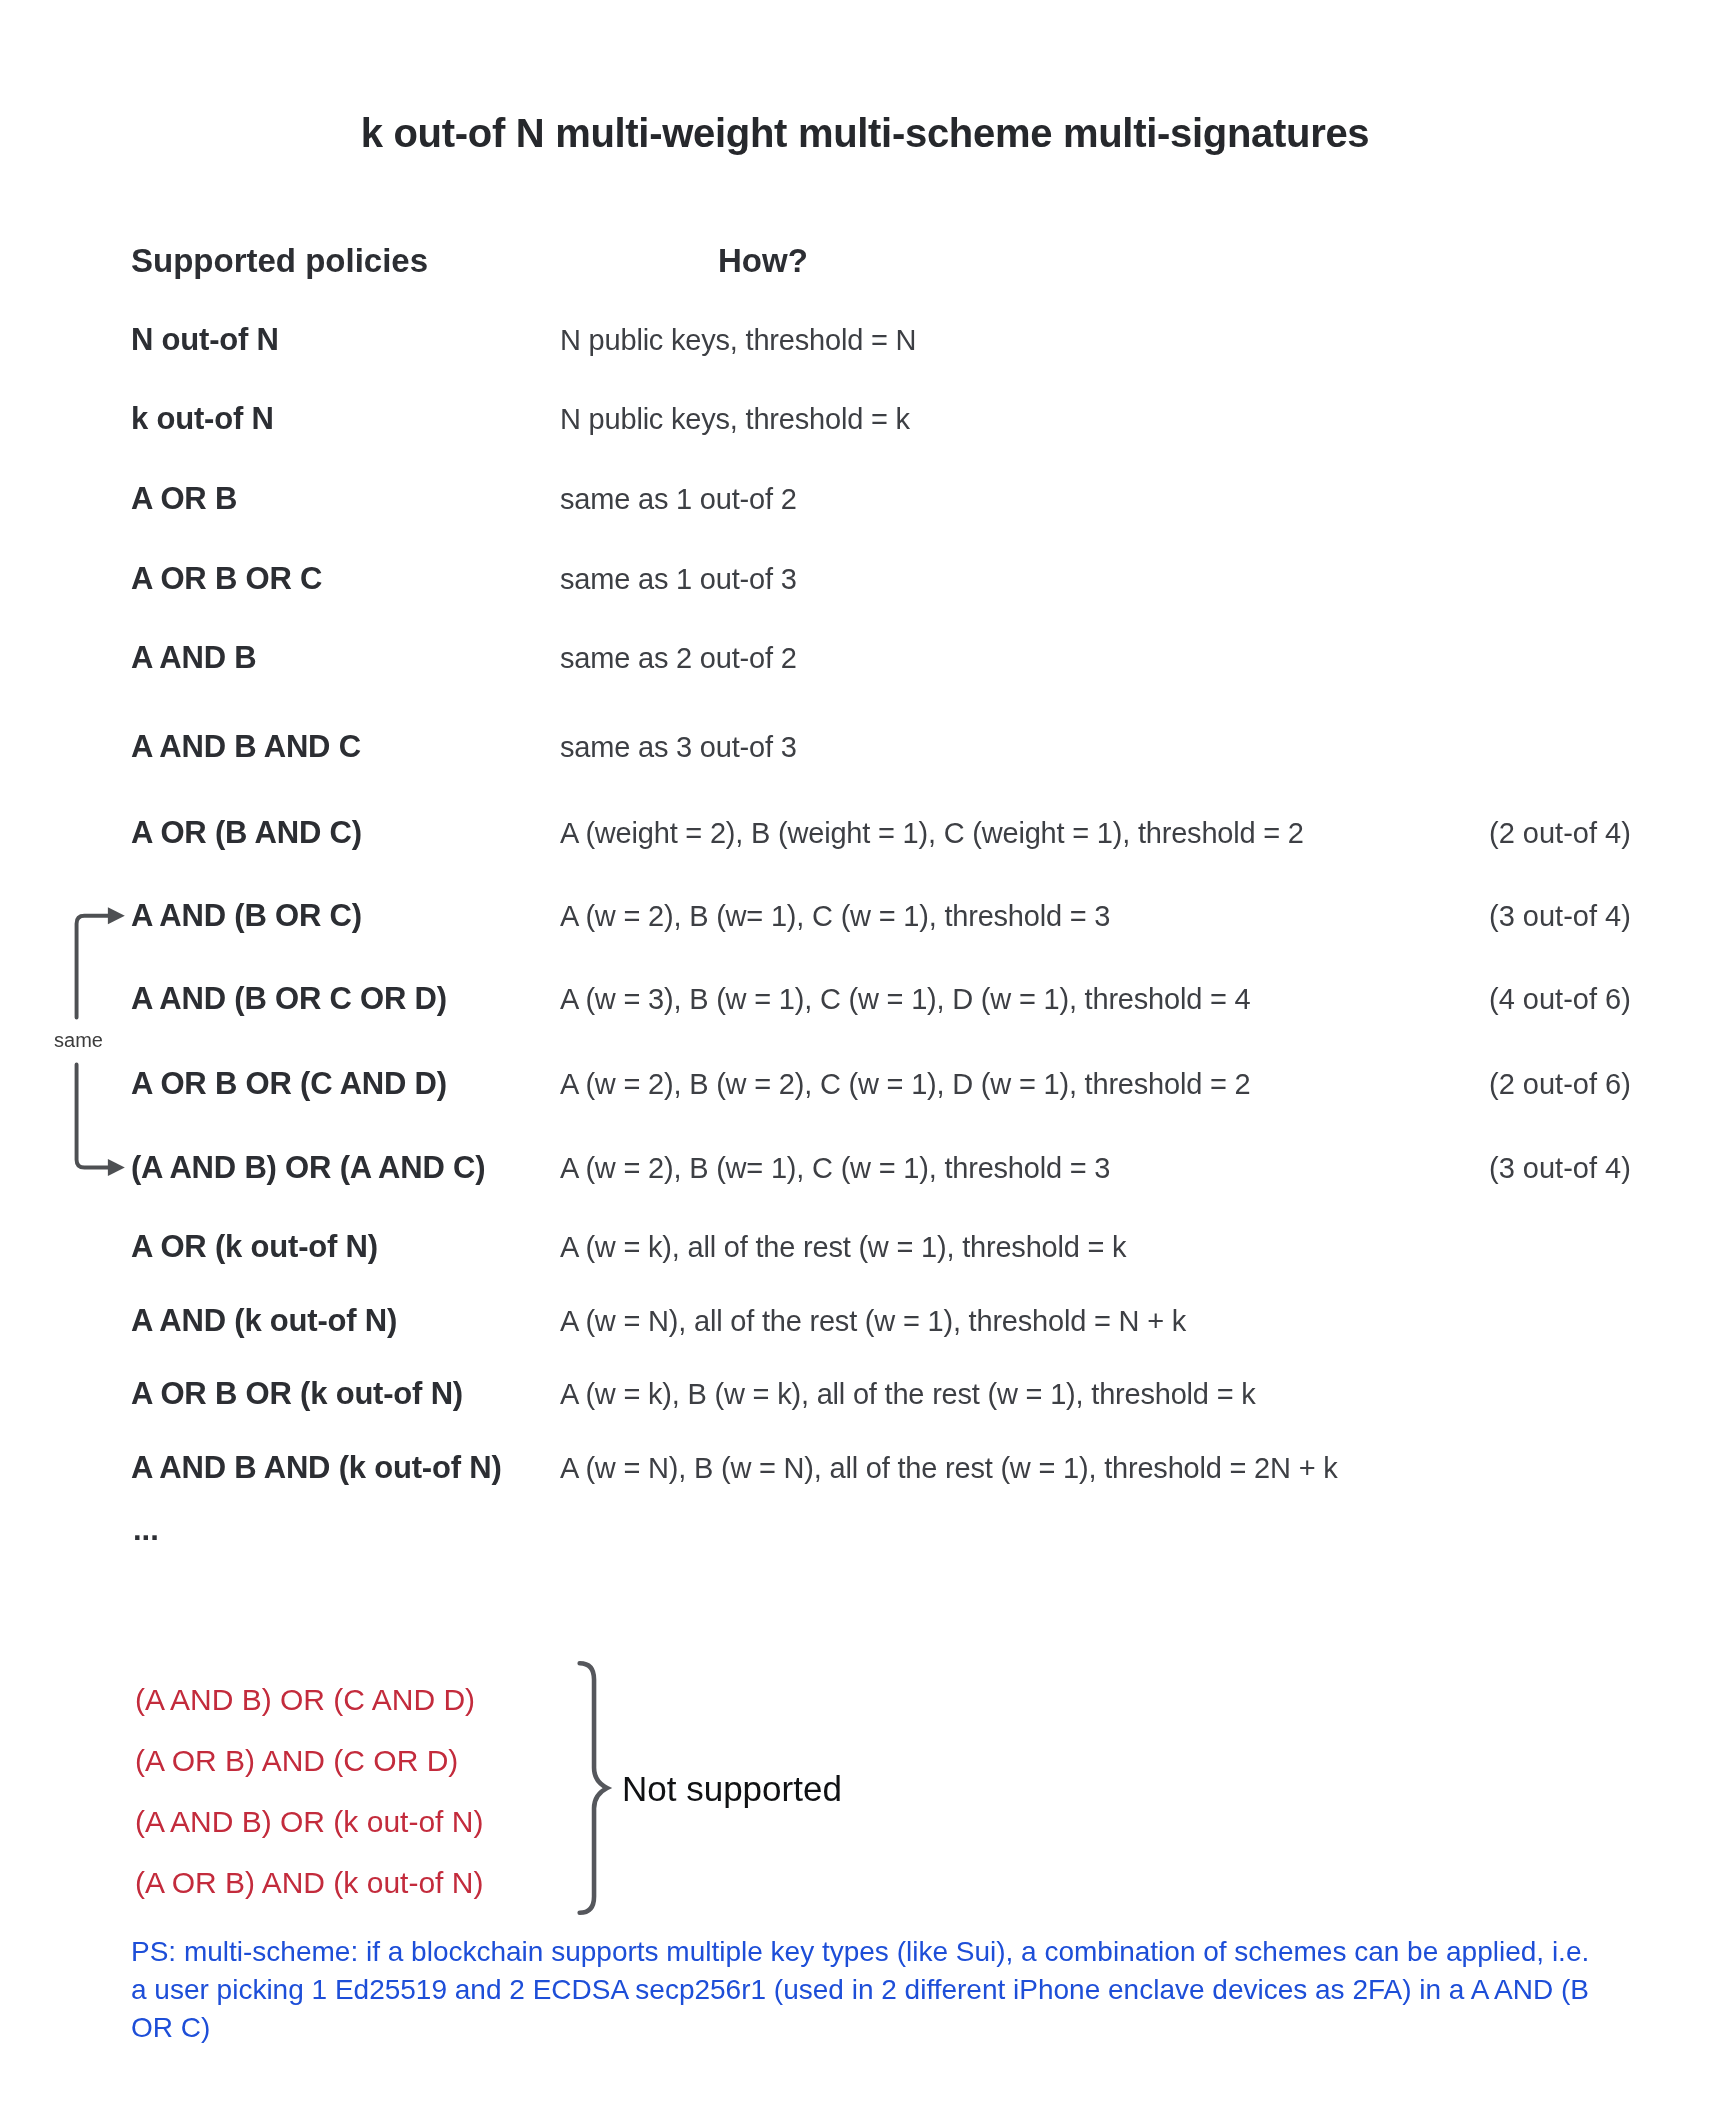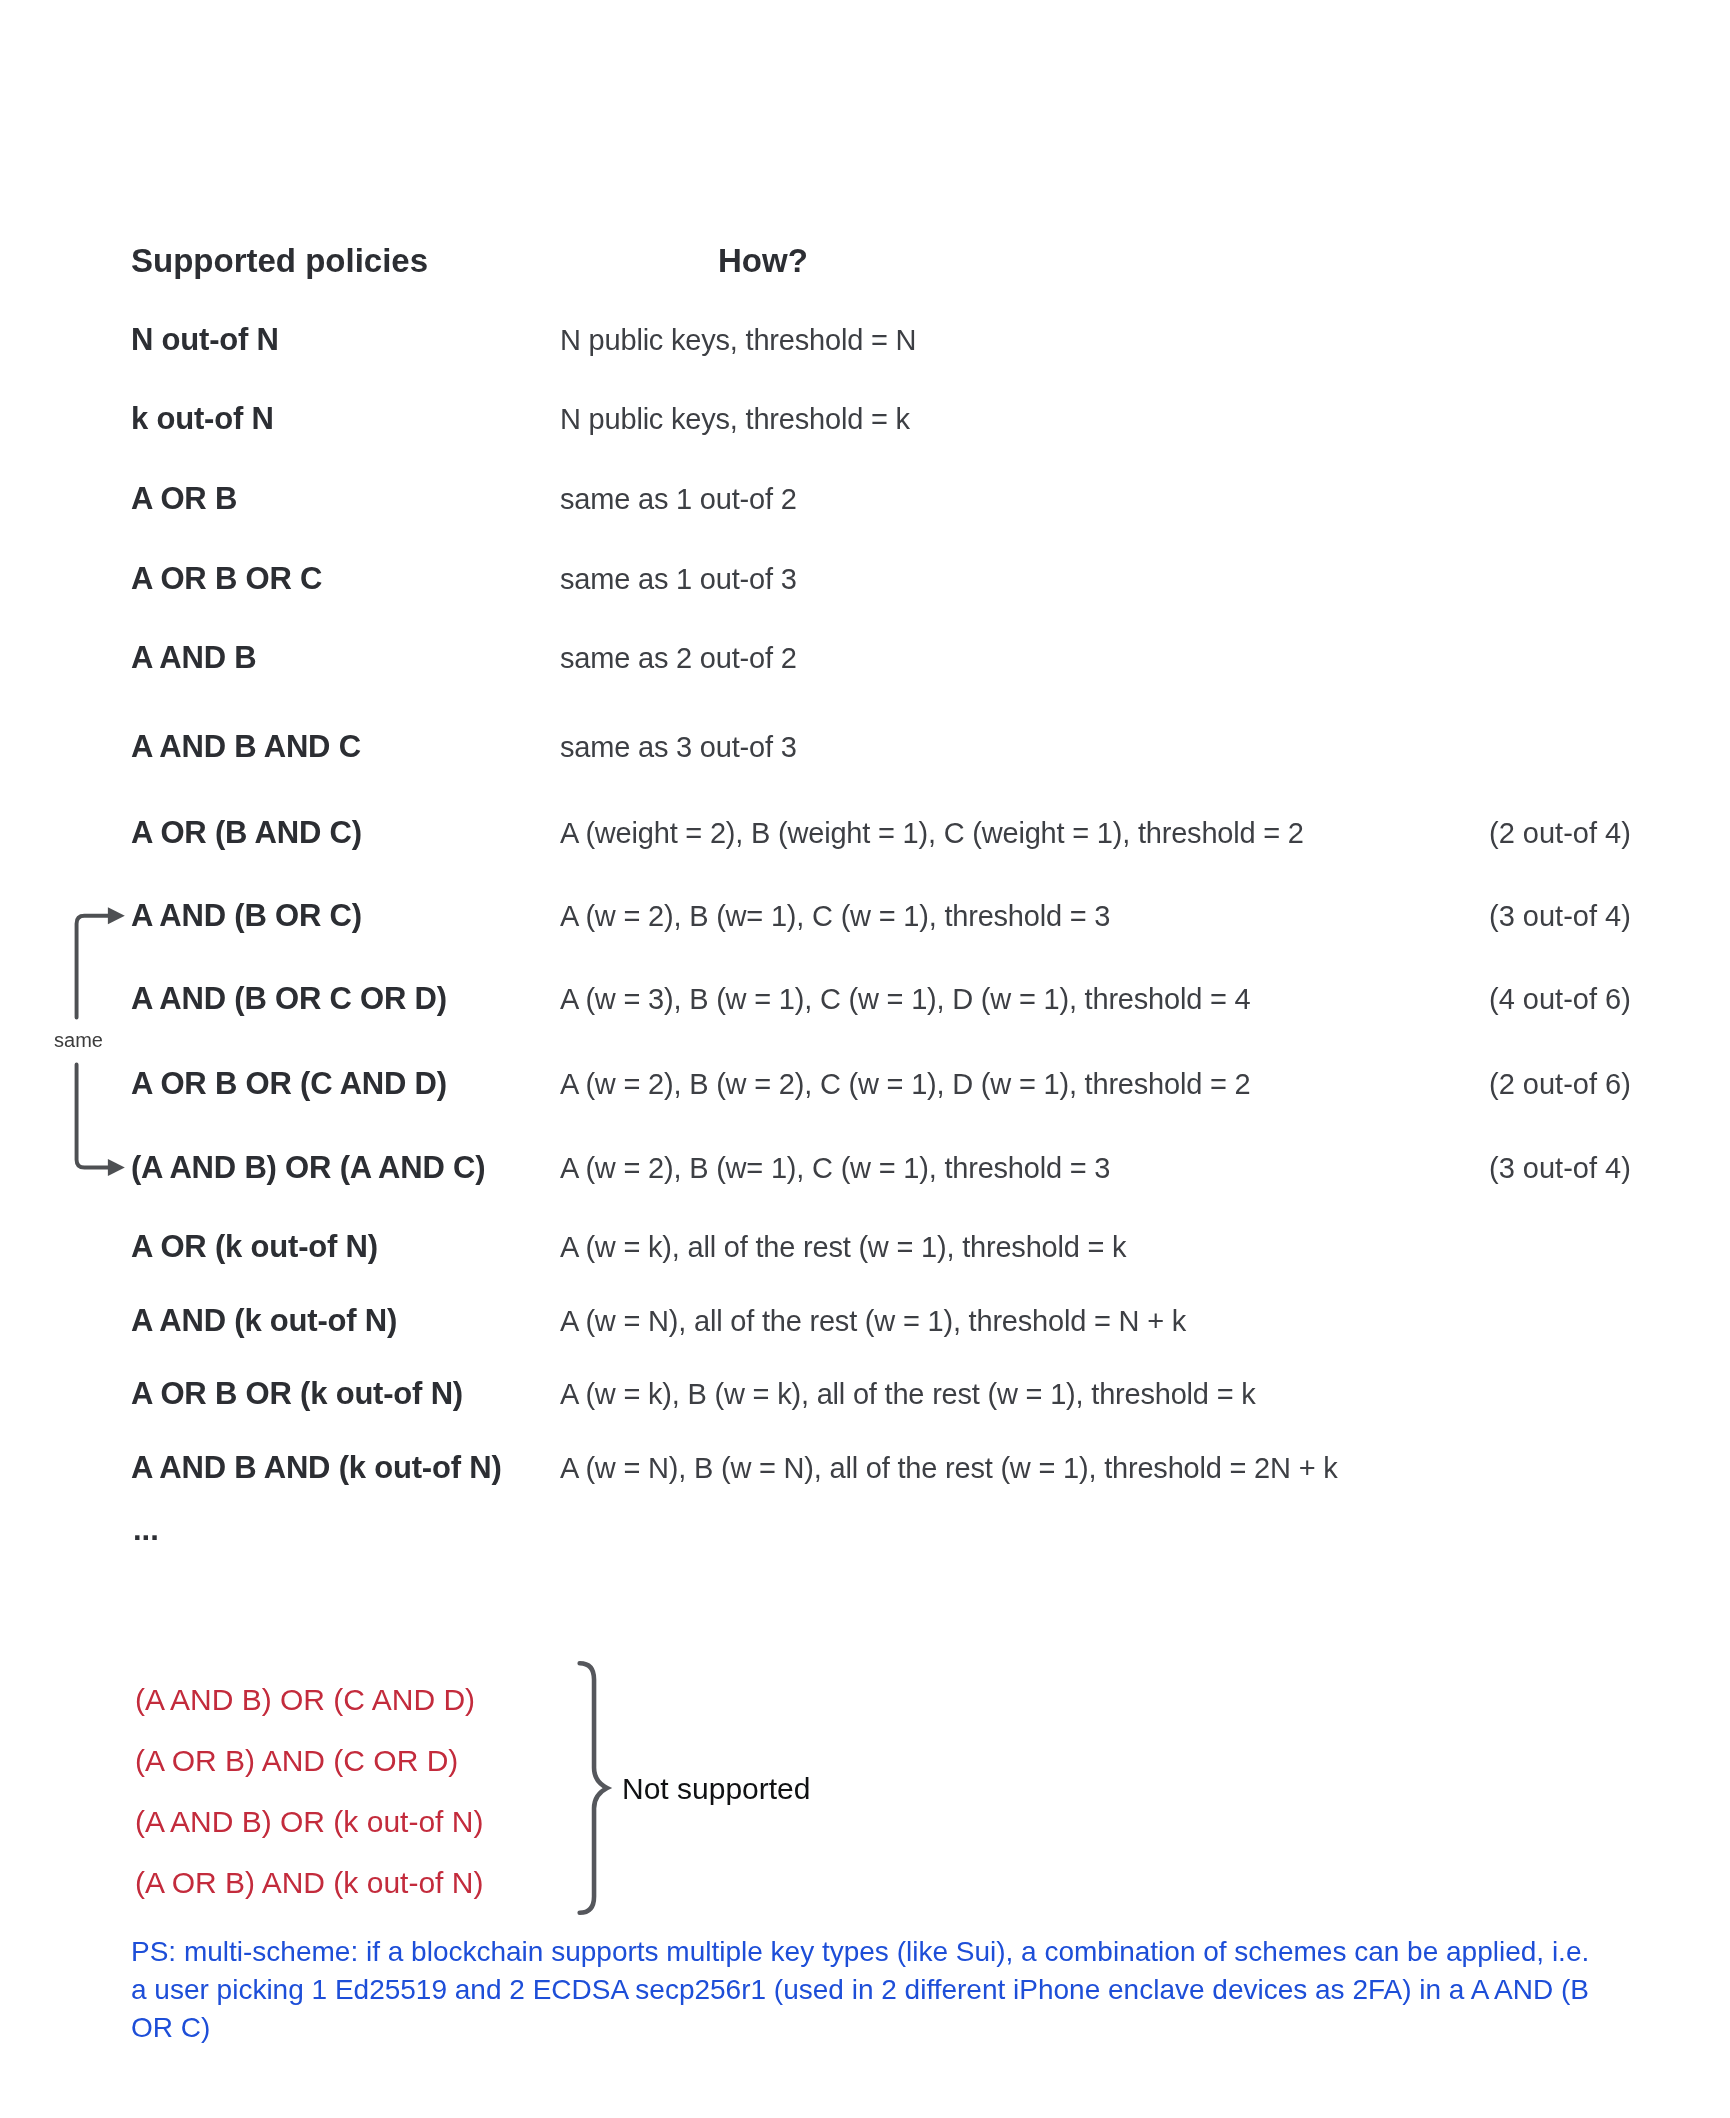--- a/index.html
+++ b/index.html
@@ -31,34 +31,35 @@
     left:36px;top:1027px;width:85px;text-align:center;
     font-size:20px;color:#3c3c3c;line-height:26px;
   }
   #red-heading{
     left:131px;top:1607px;
     font-size:31px;color:#c32b3c;line-height:39px;
   }
   .red-item{position:absolute;left:135px;font-size:30px;color:#c32b3c;line-height:39px;white-space:nowrap;}
   #not-supported{
     left:622px;top:1769px;
-    font-size:30px;color:#101113;line-height:39px;
+    font-size:35px;color:#101113;line-height:39px;
   }
   #ps-note{
     position:absolute;left:131px;top:1933px;width:1476px;
     font-size:28px;line-height:1.36;color:#1d4ed8;
     white-space:normal;
   }
   svg{position:absolute;overflow:visible;}
 </style>
 </head>
 <body>
 
 <div id="canvas">
 
+  <div id="title" class="abs">k out-of N multi-weight multi-scheme multi-signatures</div>
 
   <div id="hdr-policies" class="abs col-header">Supported policies</div>
   <div id="hdr-how" class="abs col-header">How?</div>
 
   <div id="rows">
       <div class="row" style="top: 319px;">
         <span class="policy">N out-of N</span>
         <span class="how">N public keys, threshold = N</span>
       </div>
       <div class="row" style="top: 398px;">

